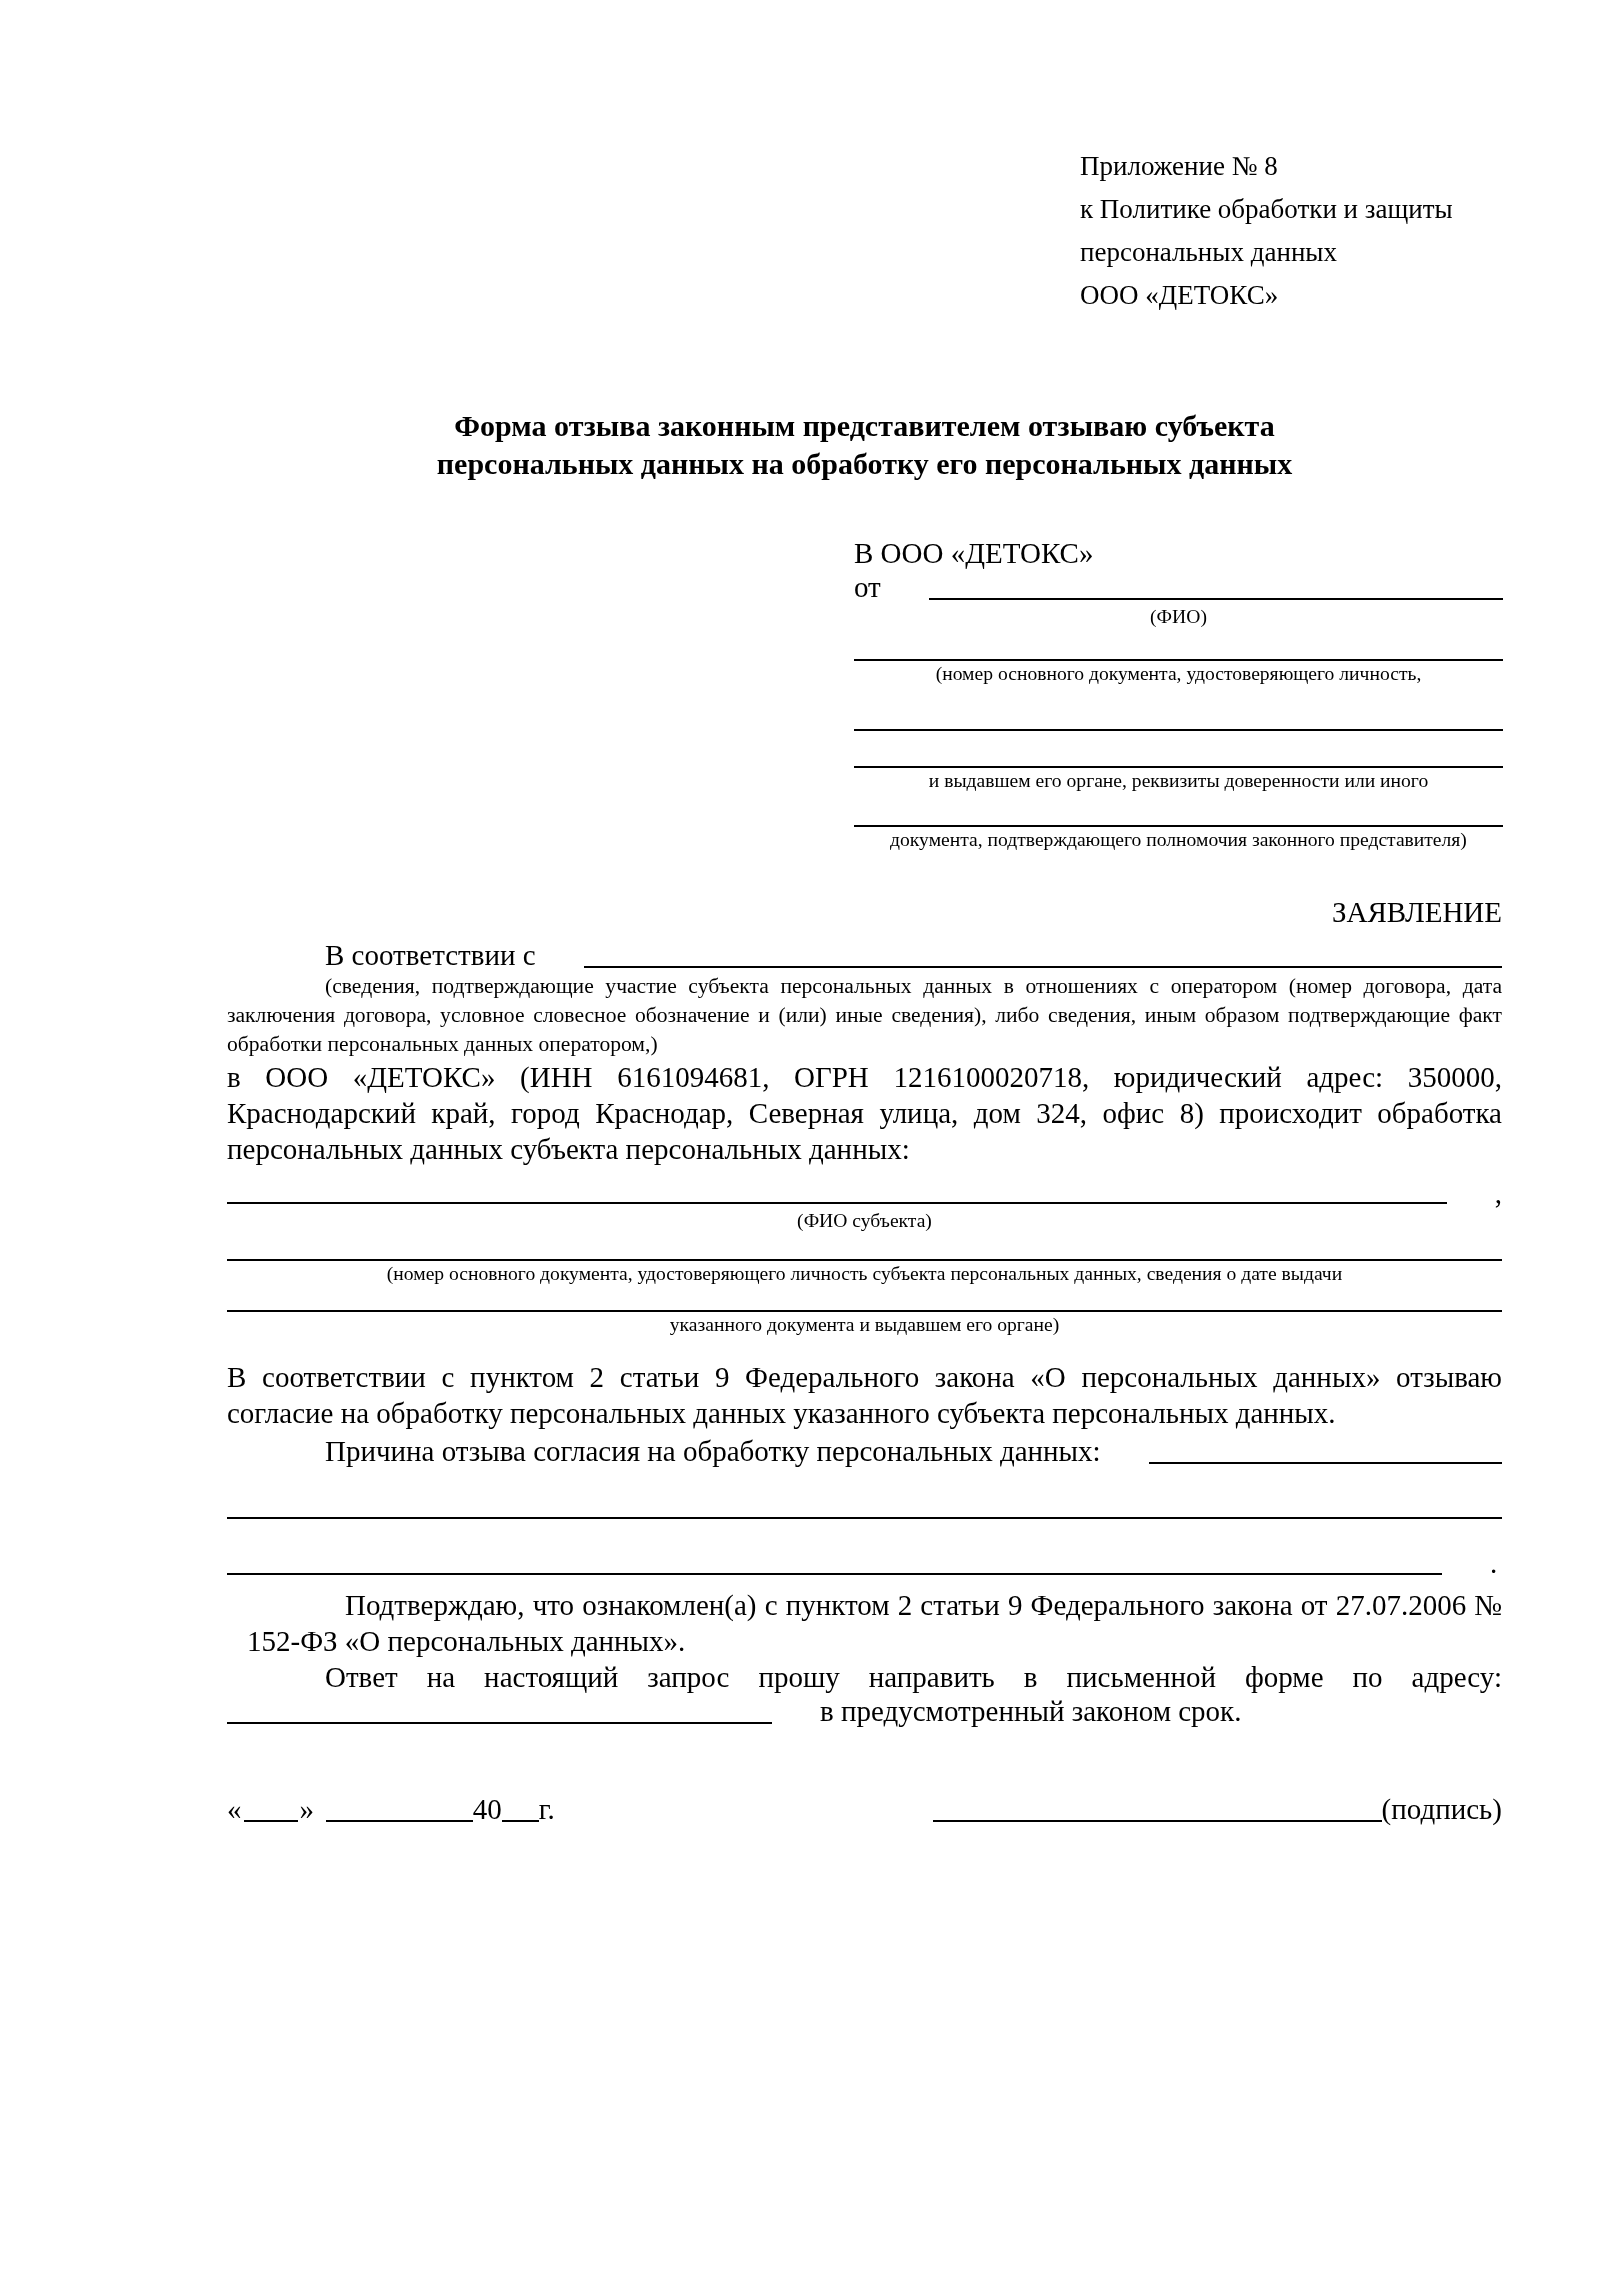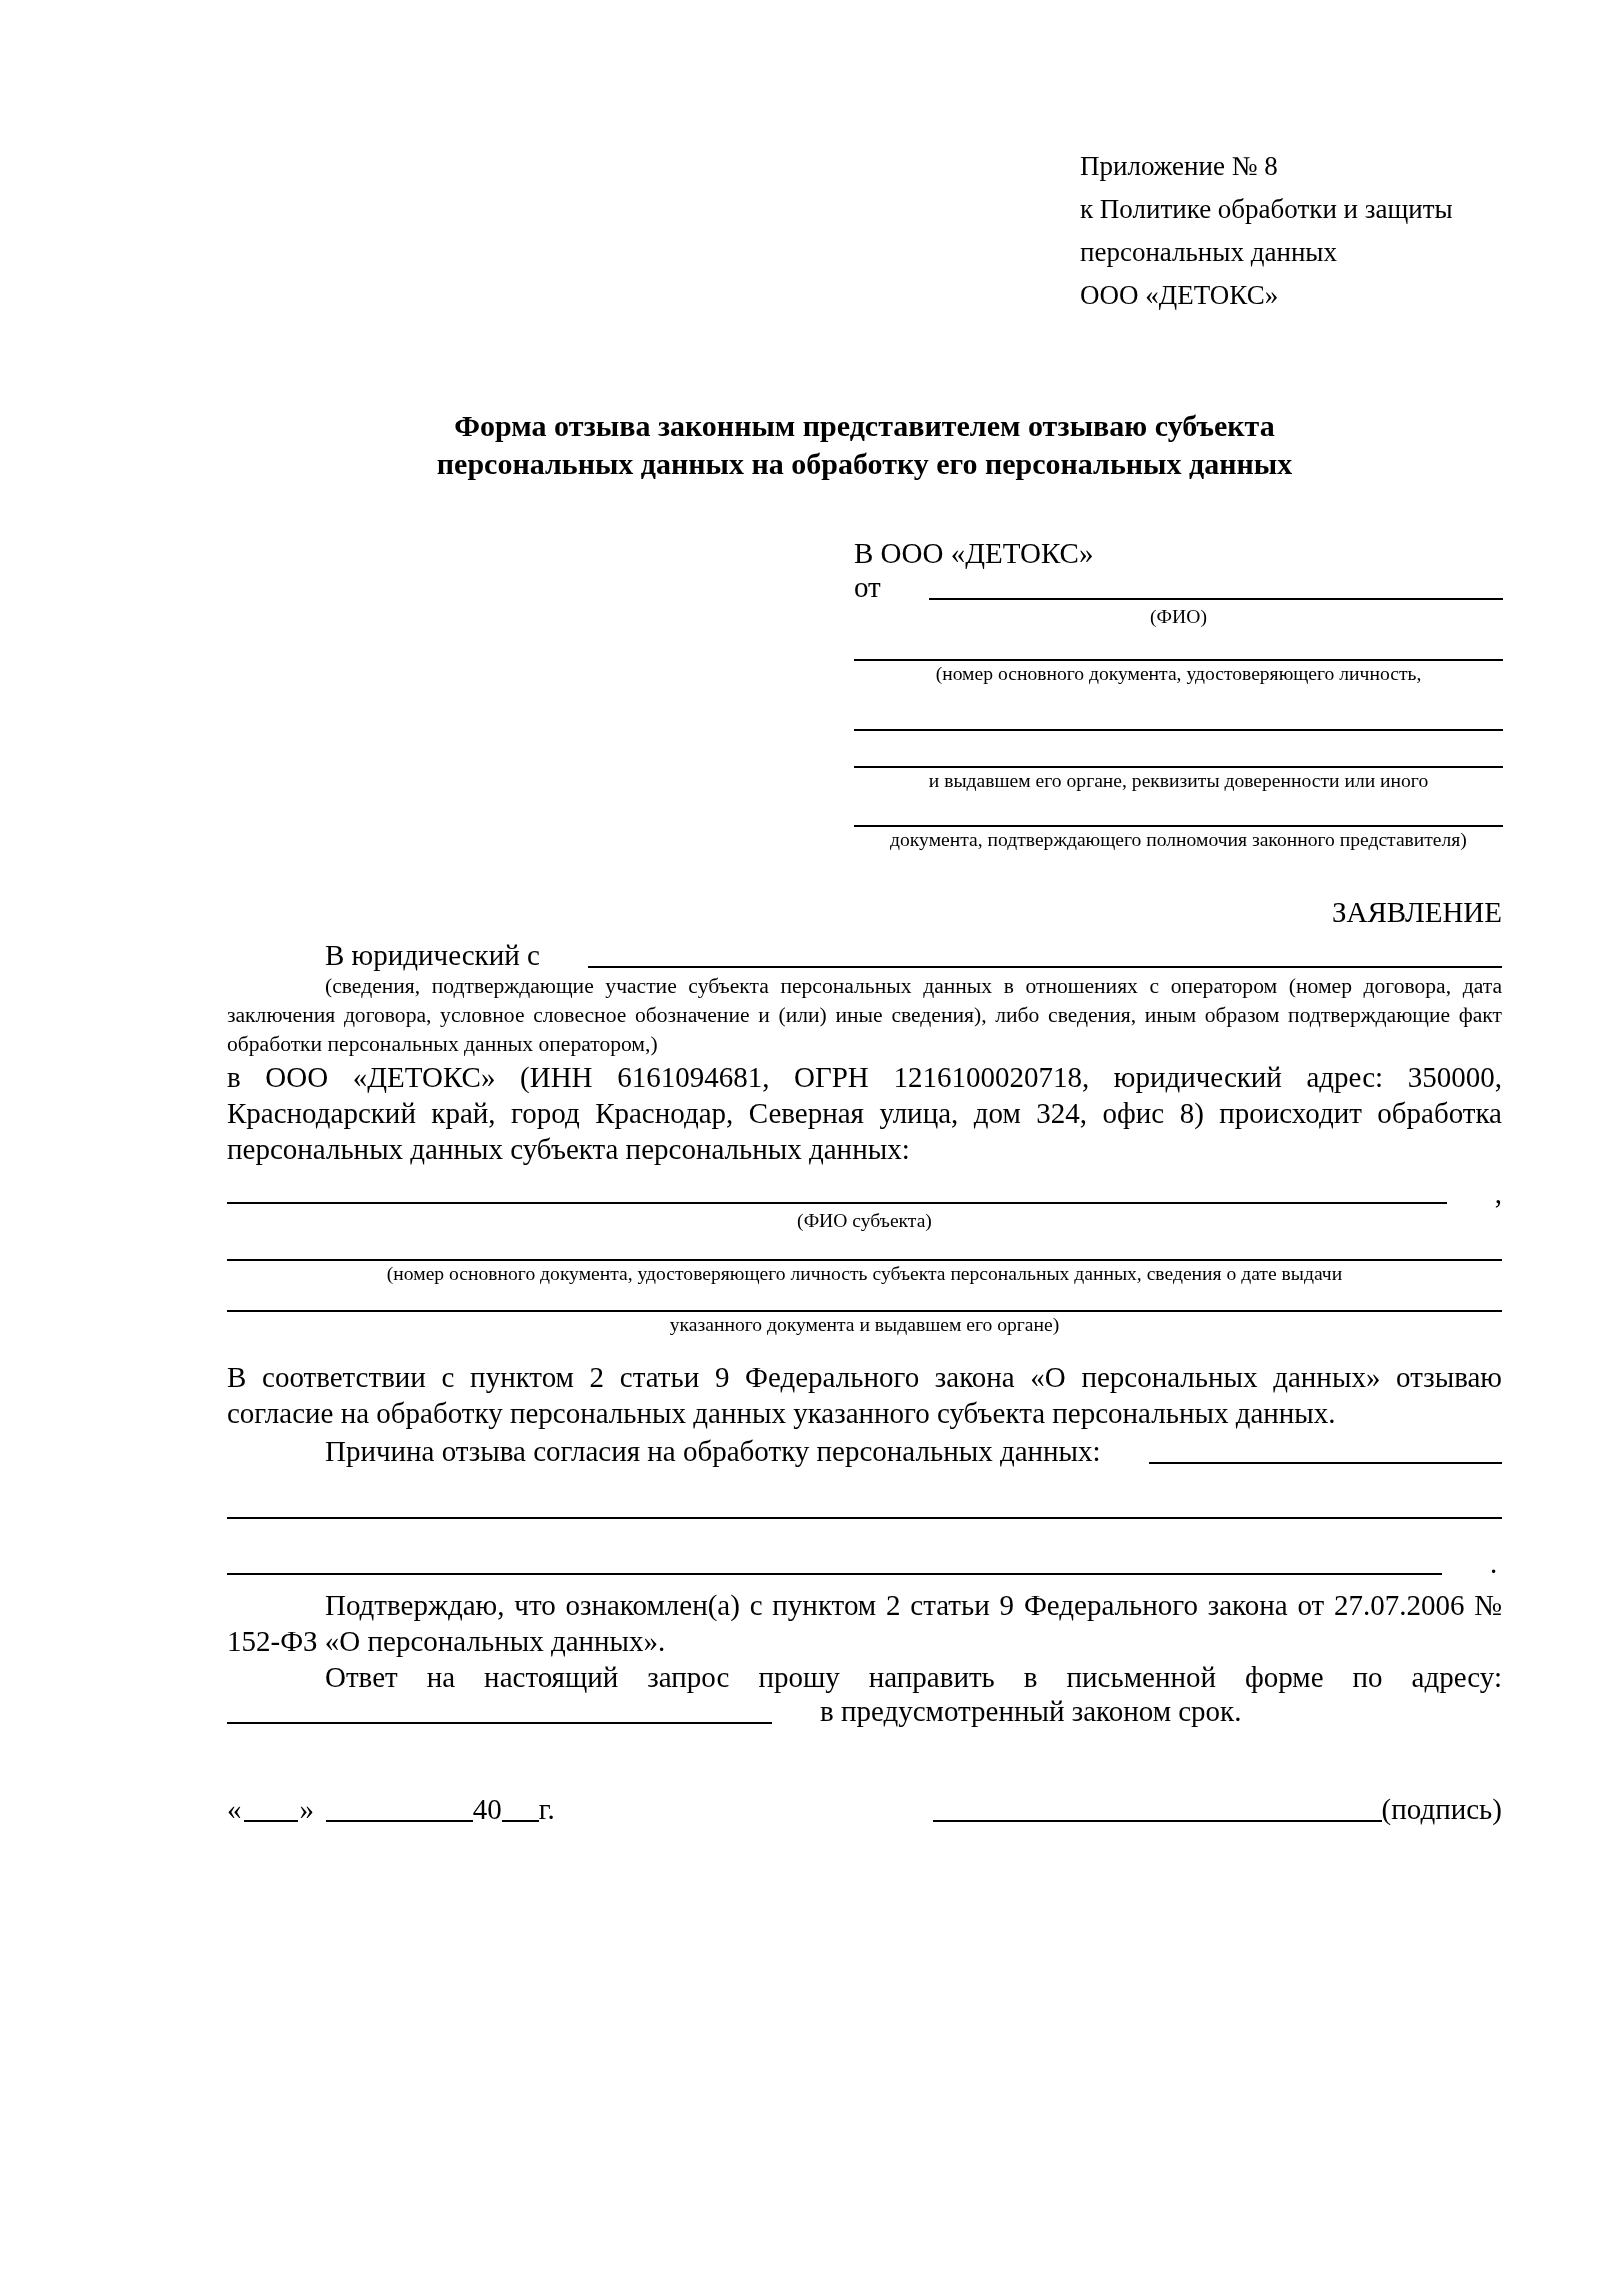--- a/index.html
+++ b/index.html
@@ -34,21 +34,21 @@
   .doc1{margin-top:25.5px;}
   .doc2{margin-top:23.5px;}
   .withdraw{margin-top:22px;}
   .reason-row{height:37px;}
   .reason-row .txt{padding-left:98px;white-space:normal;}
   .reason-row .grow{min-width:274px;}
   .spacer-line{margin-top:49px;}
   .period-row{margin-top:29px;height:31px;}
   .period-row .bl{width:1215px;margin-bottom:3.9px;}
   .period-row .txt{line-height:31px;}
-  .confirm{margin-top:7.8px;}
+  .confirm{margin-top:7.8px;margin-left:20px;}
   .reply1{text-align:justify;text-align-last:justify;}
   .reply2{height:33px;}
   .reply2 .bl{width:545px;margin-bottom:3.9px;}
   .footer-row{margin-top:63px;display:flex;justify-content:space-between;align-items:flex-end;height:35px;}
   .fgroup{display:flex;align-items:flex-end;}
   .fgroup .txt{font-size:29px;line-height:33px;white-space:pre;}
   .bl-day{width:54px;margin:0 2px 3.9px 2px;}
   .bl-month{width:147px;margin:0 0 3.9px 11.8px;}
   .bl-year{width:37px;margin:0 0 3.9px 0;}
   .bl-sign{width:449px;margin-bottom:3.9px;}
@@ -86,21 +86,21 @@
     <div class="uline u3"></div>
     <div class="cap">и выдавшем его органе, реквизиты доверенности или иного</div>
 
     <div class="uline u4"></div>
     <div class="cap">документа, подтверждающего полномочия законного представителя)</div>
   </div>
 
   <div class="statement-h">ЗАЯВЛЕНИЕ</div>
 
   <div class="row intro-row">
-    <span class="txt">В юридический с </span>
+    <span class="txt">В соответствии с </span>
     <span class="bl grow"></span>
   </div>
 
   <div class="fine">(сведения, подтверждающие участие субъекта персональных данных в отношениях с оператором (номер договора, дата заключения договора, условное словесное обозначение и (или) иные сведения), либо сведения, иным образом подтверждающие факт обработки персональных данных оператором,)</div>
 
   <div class="para">в ООО «ДЕТОКС» (ИНН 6161094681, ОГРН 1216100020718, юридический адрес: 350000, Краснодарский край, город Краснодар, Северная улица, дом 324, офис 8) происходит обработка персональных данных субъекта персональных данных:</div>
 
   <div class="row fio-row">
     <span class="bl grow"></span>
     <span class="txt">,</span>

